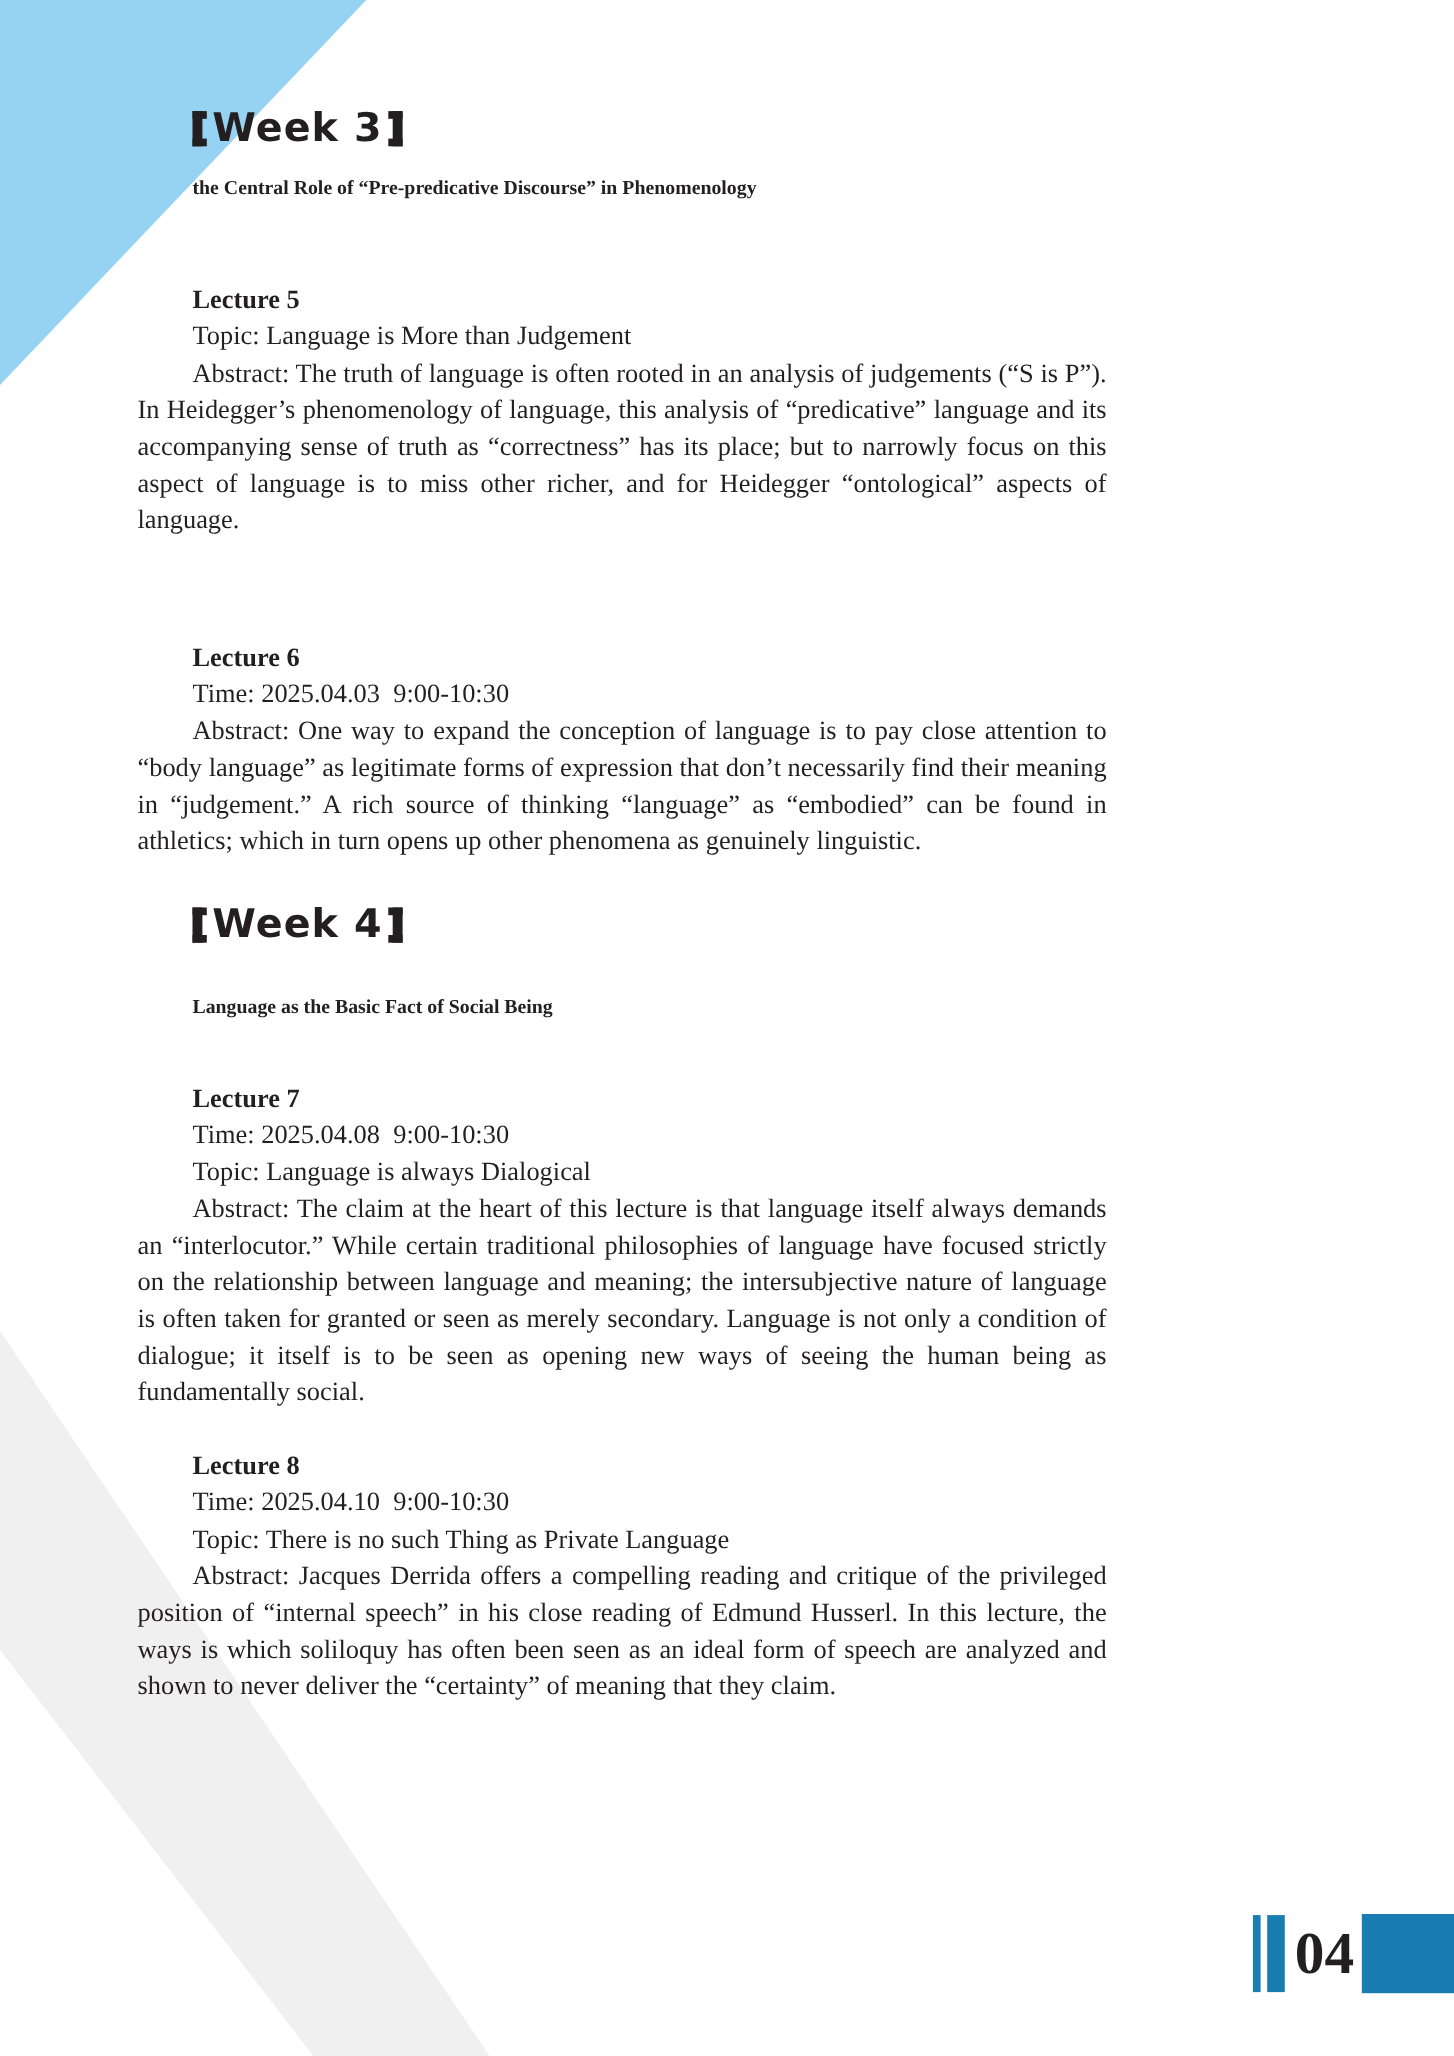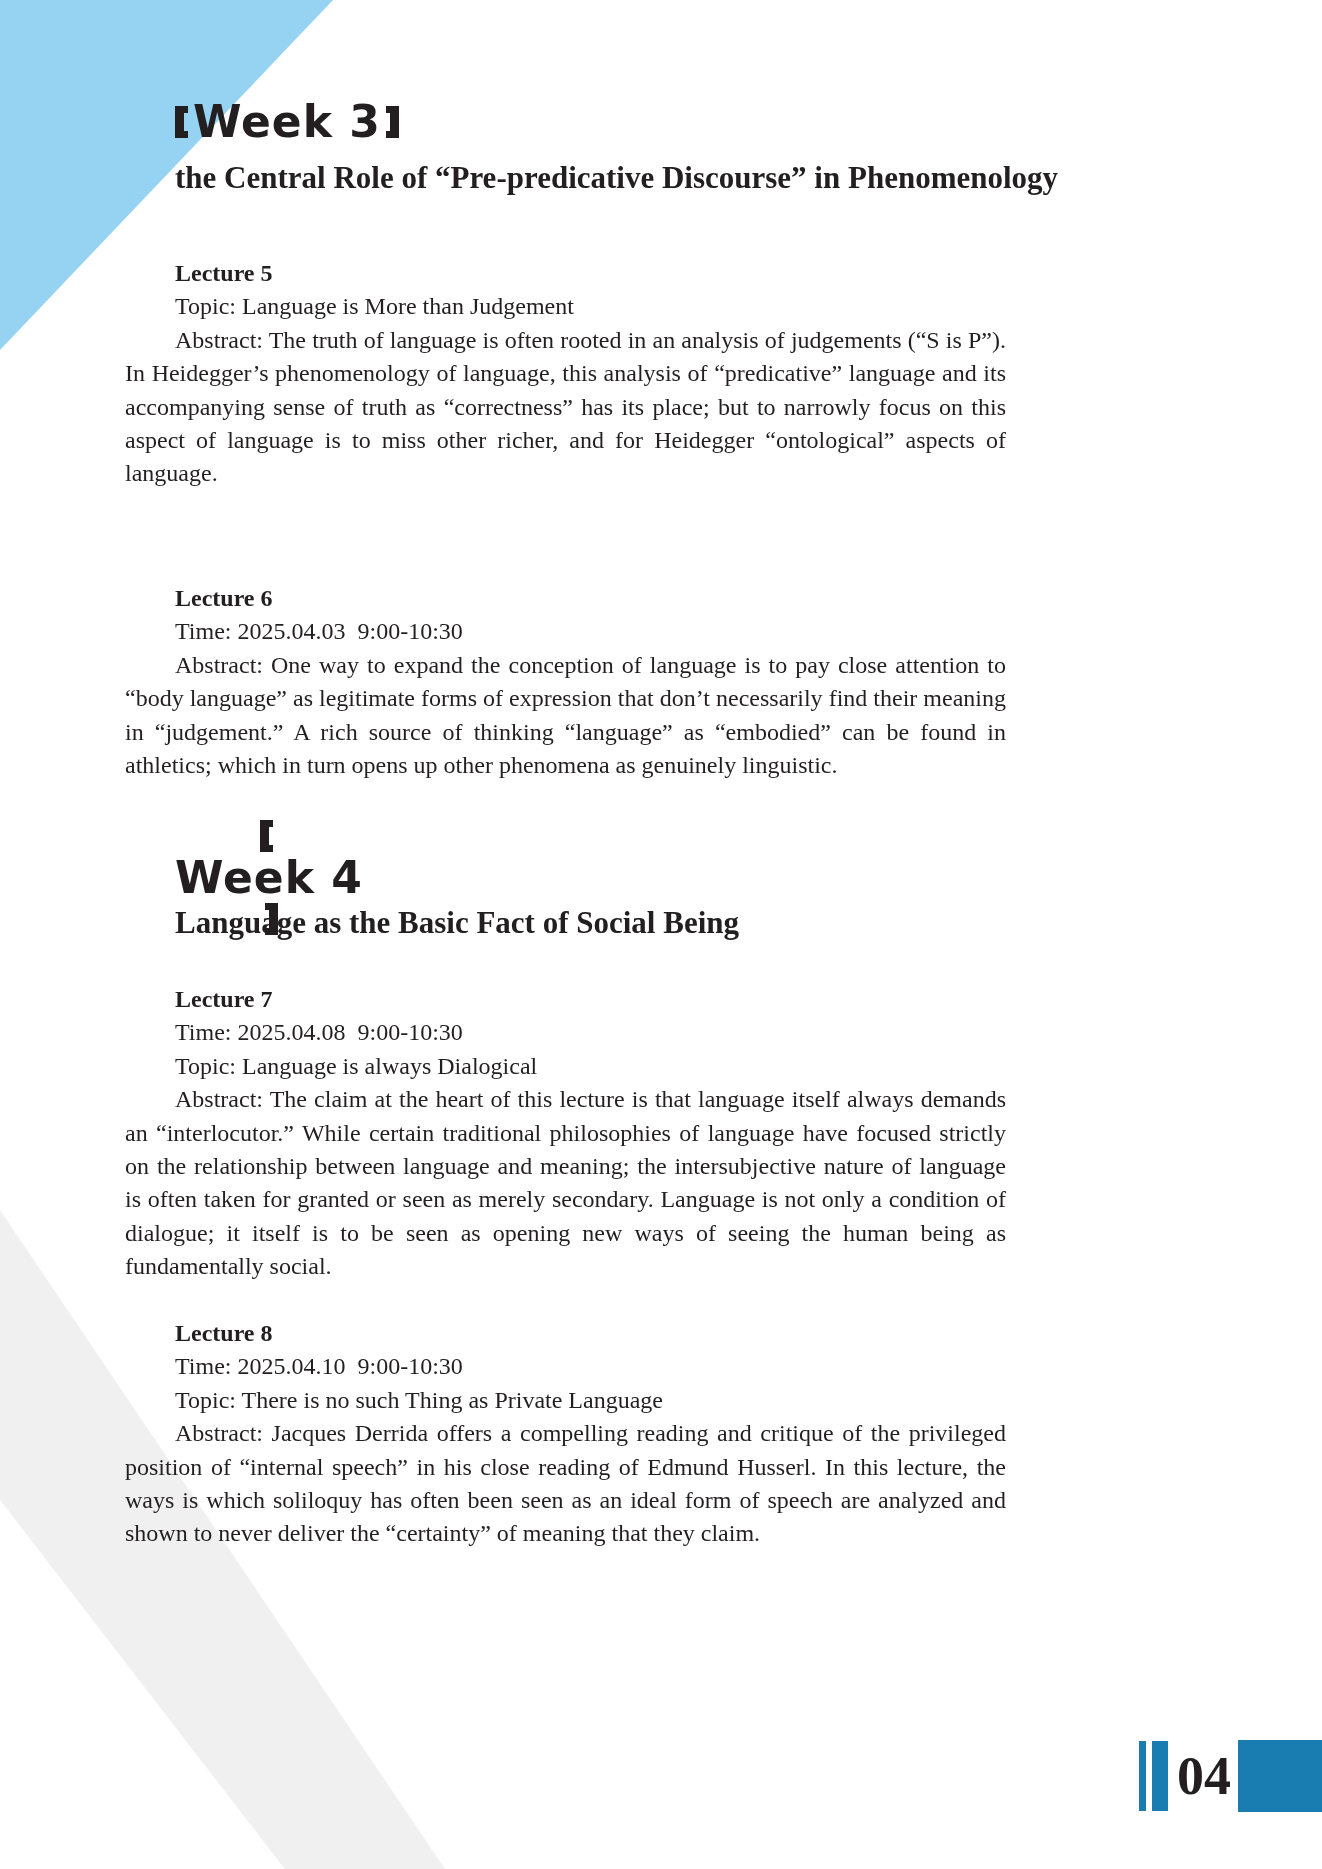--- a/index.html
+++ b/index.html
@@ -29,39 +29,39 @@
   }
 
   
   .week-heading {
     position: absolute;
     left: 175px;
     display: flex;
     align-items: center;
     font-family: "DejaVu Sans", sans-serif;
     font-weight: bold;
-    font-size: 44px;
+    font-size: 36px;
     letter-spacing: 1px;
     color: #231f20;
     white-space: nowrap;
   }
   .bk {
     display: inline-block;
     width: 13px; height: 32px;
     box-sizing: border-box;
     flex: 0 0 auto;
   }
   .bk-open  { border-left: 9px solid #231f20;  border-top: 7px solid #231f20; border-bottom: 7px solid #231f20; margin-right: 5px; }
   .bk-close { border-right: 9px solid #231f20; border-top: 7px solid #231f20; border-bottom: 7px solid #231f20; margin-left: 5px; }
 
   .week-subtitle {
     position: absolute;
     left: 175px;
     font-weight: bold;
-    font-size: 31px;
+    font-size: 18px;
     white-space: nowrap;
   }
 
   
   .lecture {
     position: absolute;
     left: 125px;
     width: 881px;
     font-size: 24px;
     line-height: 33.4px;
@@ -98,21 +98,21 @@
     line-height: 72px;
     color: #231f20;
   }
   .pn-square { width: 84px; height: 72px; background: #1a7db2; margin-left: 7px; }
 
   
   #w3-heading  { top: 96px; }
   #w3-subtitle { top: 160px; }
   #lec5 { top: 237px; margin-top: 20px; }
   #lec6 { top: 582px; }
-  #w4-heading  { top: 820px; flex-direction: column; }
+  #w4-heading  { top: 820px; }
   #w4-subtitle { top: 893px; margin-top: 12px; }
   #lec7 { top: 967px; margin-top: 16px; }
   #lec8 { top: 1317px; }
 </style>
 </head>
 <body>
 
 <div class="tri-blue"></div>
 <div class="stripe-gray"></div>
 

